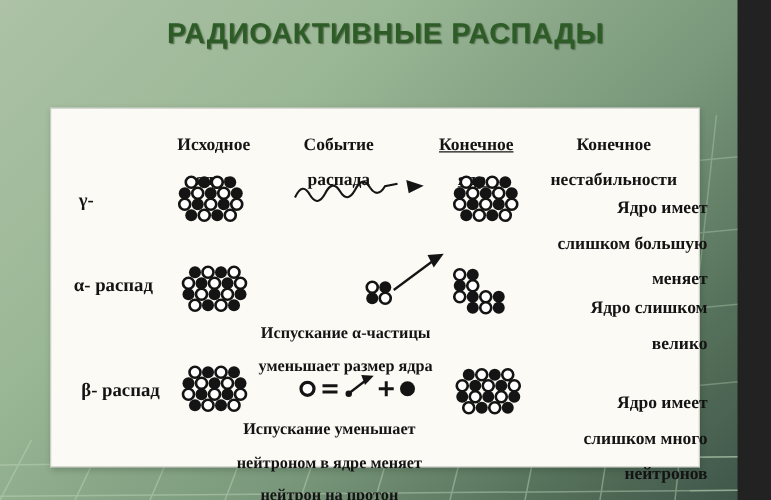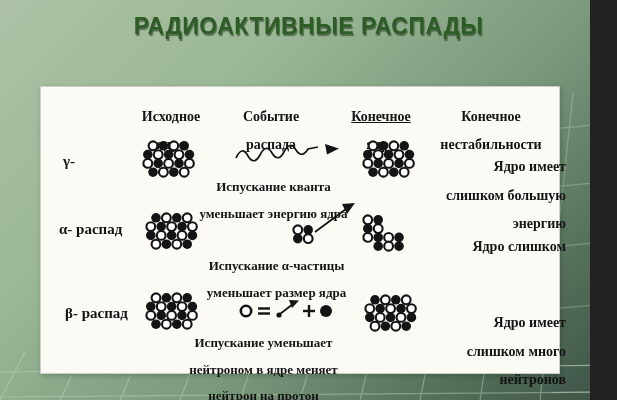--- a/index.html
+++ b/index.html
@@ -135,24 +135,20 @@
           <circle cx="22.4" cy="33.2" r="4.3999999999999995" fill="#fff" stroke="#141414" stroke-width="2.1"></circle>
           <circle cx="32.8" cy="33.2" r="4.8" fill="#141414"></circle>
           <circle cx="43.2" cy="33.2" r="4.3999999999999995" fill="#fff" stroke="#141414" stroke-width="2.1"></circle>
         </svg></span>
     <span class="icon" style="left:192px;top:53px;">
       <svg width="108" height="26" viewBox="0 0 108 26">
         <path d="M3 18 q6 -13 12 -2 q6 10 12 -1 q6 -12 12 -2 q6 10 12 -1 q6 -12 12 -2 q6 9 12 -1 l10 -2" fill="none" stroke="#141414" stroke-width="1.7"></path>
         <polygon points="92,4 106,8.5 94,14.5" fill="#141414"></polygon>
       </svg>
     </span>
-    <div class="caption" style="left:130px;top:81px;width:205px;">
-      <div>Испускание кванта</div>
-      <div>уменьшает энергию ядра</div>
-    </div>
     <span class="nucleus" style="left:320px;top:52px;"><svg width="62" height="41" viewBox="0 0 62 41">
           <circle cx="12.0" cy="6.8" r="4.3999999999999995" fill="#fff" stroke="#141414" stroke-width="2.1"></circle>
           <circle cx="22.4" cy="6.8" r="4.8" fill="#141414"></circle>
           <circle cx="32.8" cy="6.8" r="4.3999999999999995" fill="#fff" stroke="#141414" stroke-width="2.1"></circle>
           <circle cx="43.2" cy="6.8" r="4.8" fill="#141414"></circle>
           <circle cx="6.8" cy="15.6" r="4.8" fill="#141414"></circle>
           <circle cx="17.2" cy="15.6" r="4.3999999999999995" fill="#fff" stroke="#141414" stroke-width="2.1"></circle>
           <circle cx="27.6" cy="15.6" r="4.8" fill="#141414"></circle>
           <circle cx="38.0" cy="15.6" r="4.3999999999999995" fill="#fff" stroke="#141414" stroke-width="2.1"></circle>
           <circle cx="48.4" cy="15.6" r="4.8" fill="#141414"></circle>
@@ -162,21 +158,21 @@
           <circle cx="38.0" cy="24.4" r="4.8" fill="#141414"></circle>
           <circle cx="48.4" cy="24.4" r="4.3999999999999995" fill="#fff" stroke="#141414" stroke-width="2.1"></circle>
           <circle cx="12.0" cy="33.2" r="4.8" fill="#141414"></circle>
           <circle cx="22.4" cy="33.2" r="4.3999999999999995" fill="#fff" stroke="#141414" stroke-width="2.1"></circle>
           <circle cx="32.8" cy="33.2" r="4.8" fill="#141414"></circle>
           <circle cx="43.2" cy="33.2" r="4.3999999999999995" fill="#fff" stroke="#141414" stroke-width="2.1"></circle>
         </svg></span>
     <div class="cause" style="left:370px;top:60px;width:155px;">
       <div>Ядро имеет</div>
       <div>слишком большую</div>
-      <div>энергию</div>
+      <div>меняет</div>
     </div>
 
     <div class="row-label" style="left:18px;top:134px;">α- распад</div>
     <span class="nucleus" style="left:103px;top:124px;"><svg width="62" height="41" viewBox="0 0 62 41">
           <circle cx="12.0" cy="6.8" r="4.8" fill="#141414"></circle>
           <circle cx="22.4" cy="6.8" r="4.3999999999999995" fill="#fff" stroke="#141414" stroke-width="2.1"></circle>
           <circle cx="32.8" cy="6.8" r="4.8" fill="#141414"></circle>
           <circle cx="43.2" cy="6.8" r="4.3999999999999995" fill="#fff" stroke="#141414" stroke-width="2.1"></circle>
           <circle cx="6.8" cy="15.6" r="4.3999999999999995" fill="#fff" stroke="#141414" stroke-width="2.1"></circle>
           <circle cx="17.2" cy="15.6" r="4.8" fill="#141414"></circle>
@@ -217,20 +213,21 @@
           <circle cx="6.8" cy="24.4" r="4.3999999999999995" fill="#fff" stroke="#141414" stroke-width="2.1"></circle>
           <circle cx="17.2" cy="24.4" r="4.8" fill="#141414"></circle>
           <circle cx="27.6" cy="24.4" r="4.3999999999999995" fill="#fff" stroke="#141414" stroke-width="2.1"></circle>
           <circle cx="38.0" cy="24.4" r="4.8" fill="#141414"></circle>
           <circle cx="17.2" cy="33.2" r="4.8" fill="#141414"></circle>
           <circle cx="27.6" cy="33.2" r="4.3999999999999995" fill="#fff" stroke="#141414" stroke-width="2.1"></circle>
           <circle cx="38.0" cy="33.2" r="4.8" fill="#141414"></circle>
         </svg></span>
     <div class="cause" style="left:370px;top:140px;width:155px;">
       <div>Ядро слишком</div>
+      <div>велико</div>
     </div>
 
     <div class="row-label" style="left:24px;top:218px;">β- распад</div>
     <span class="nucleus" style="left:103px;top:204px;"><svg width="62" height="41" viewBox="0 0 62 41">
           <circle cx="12.0" cy="6.8" r="4.3999999999999995" fill="#fff" stroke="#141414" stroke-width="2.1"></circle>
           <circle cx="22.4" cy="6.8" r="4.8" fill="#141414"></circle>
           <circle cx="32.8" cy="6.8" r="4.3999999999999995" fill="#fff" stroke="#141414" stroke-width="2.1"></circle>
           <circle cx="43.2" cy="6.8" r="4.8" fill="#141414"></circle>
           <circle cx="6.8" cy="15.6" r="4.8" fill="#141414"></circle>
           <circle cx="17.2" cy="15.6" r="4.3999999999999995" fill="#fff" stroke="#141414" stroke-width="2.1"></circle>

